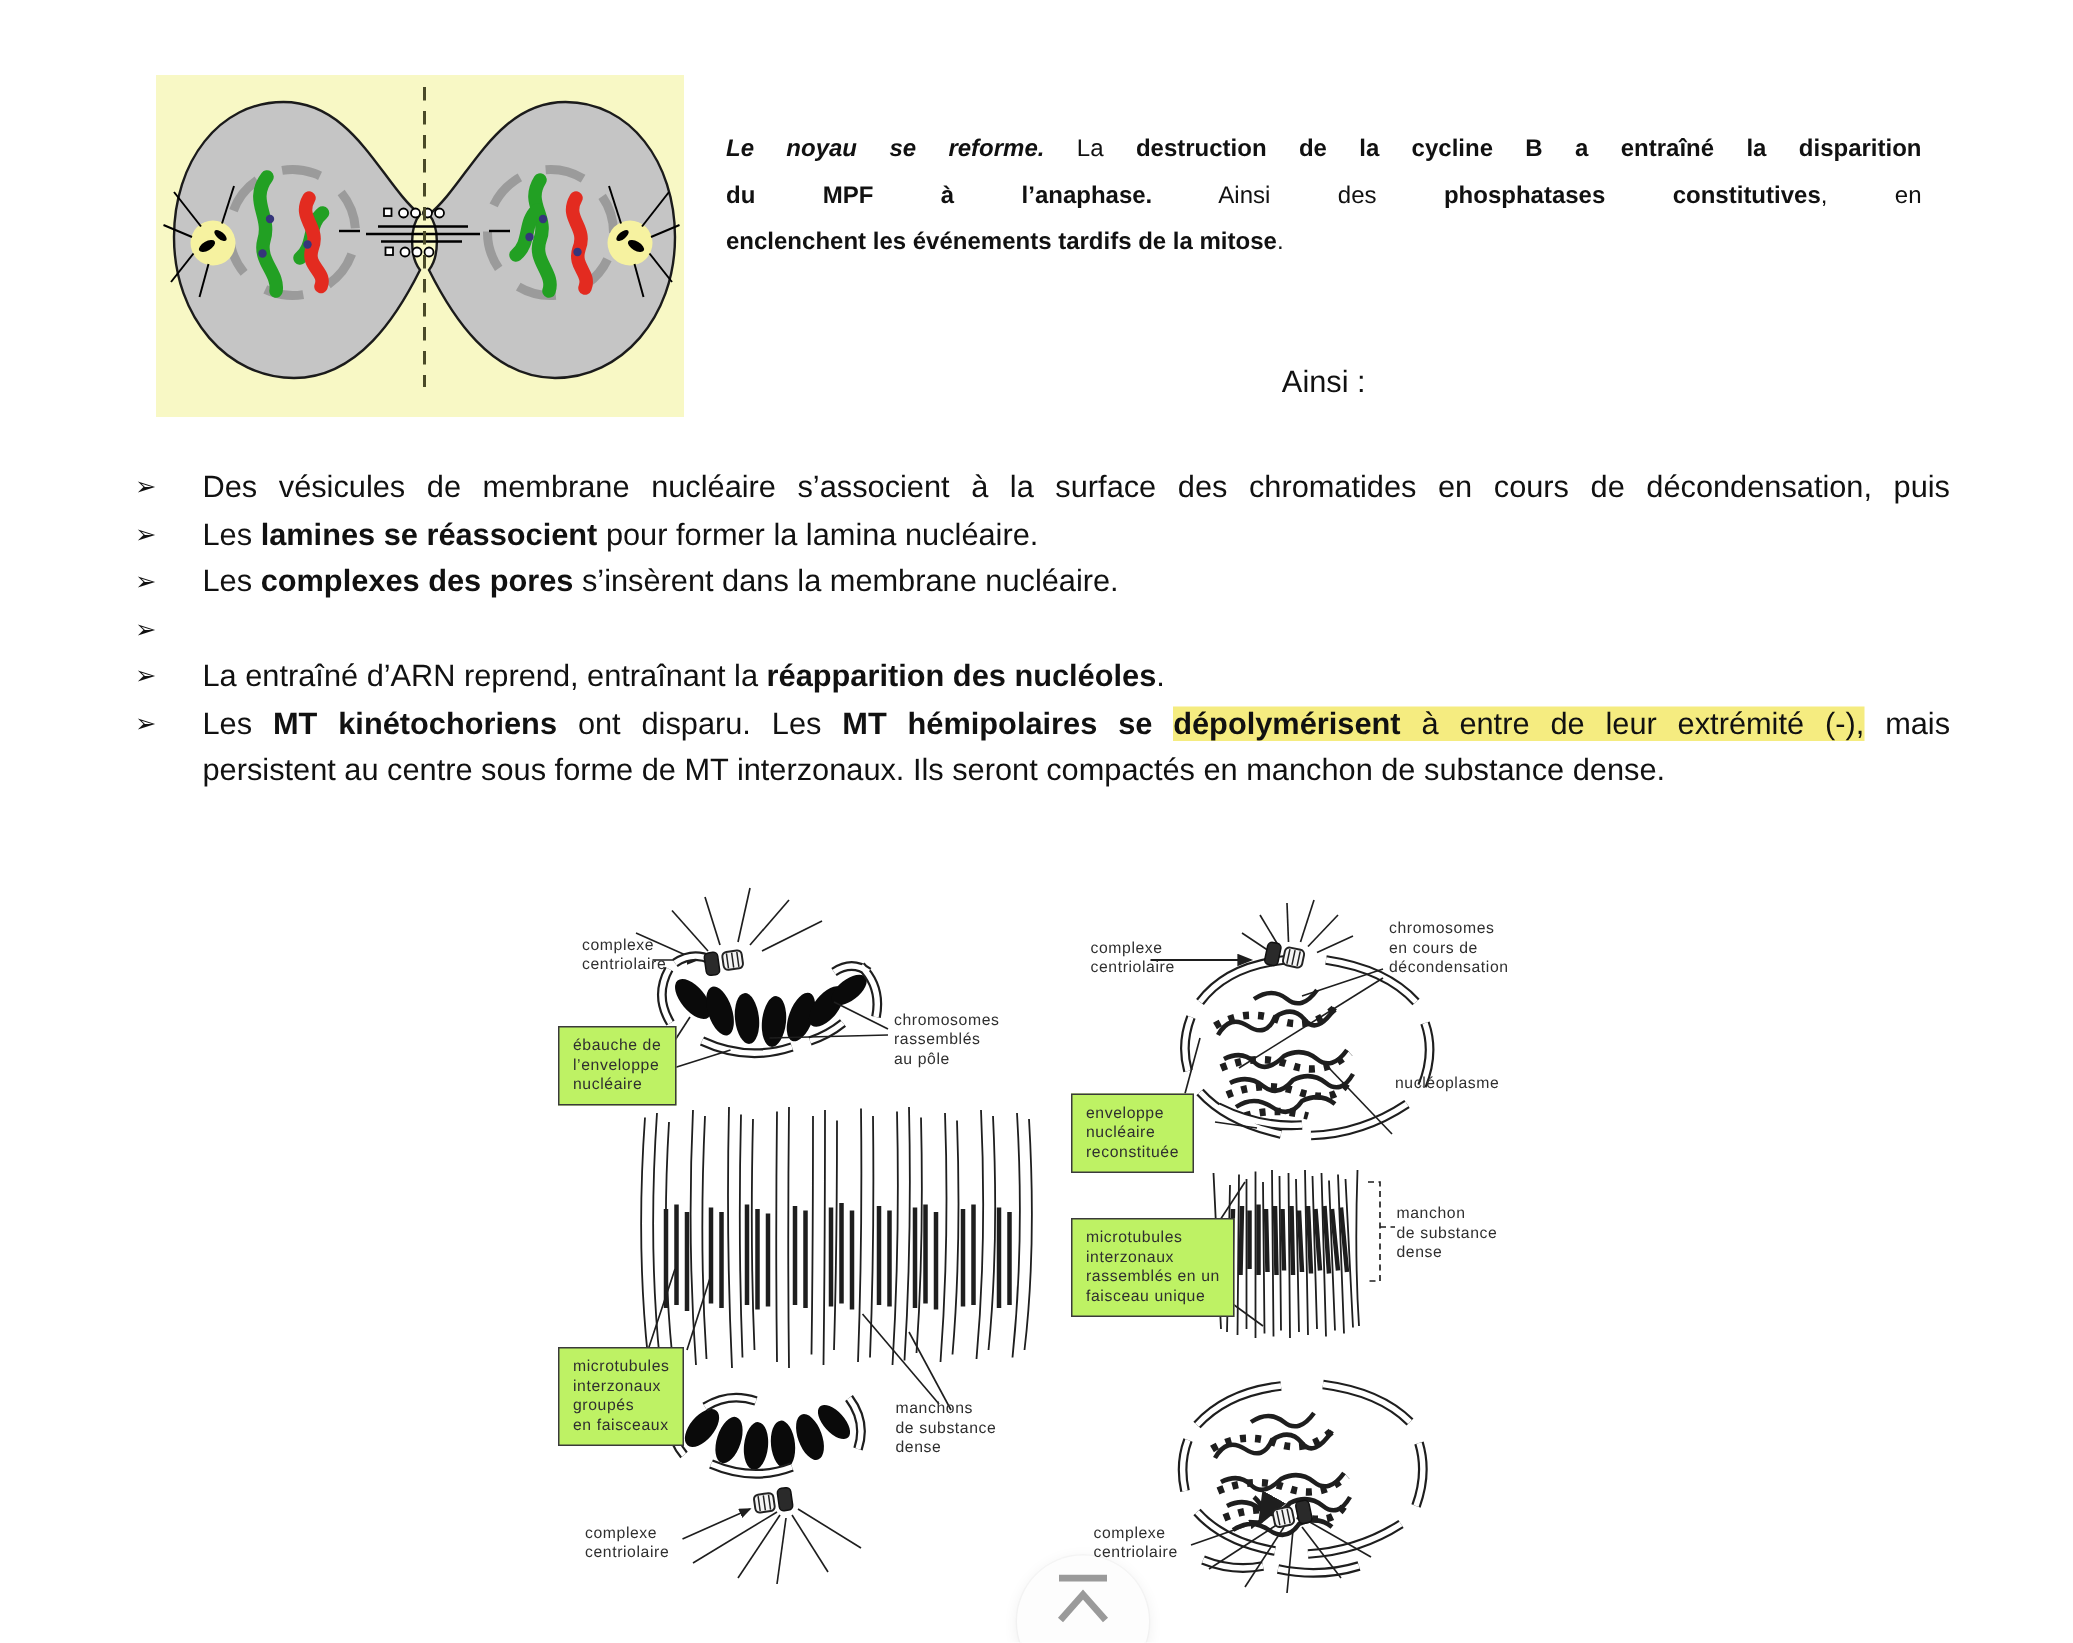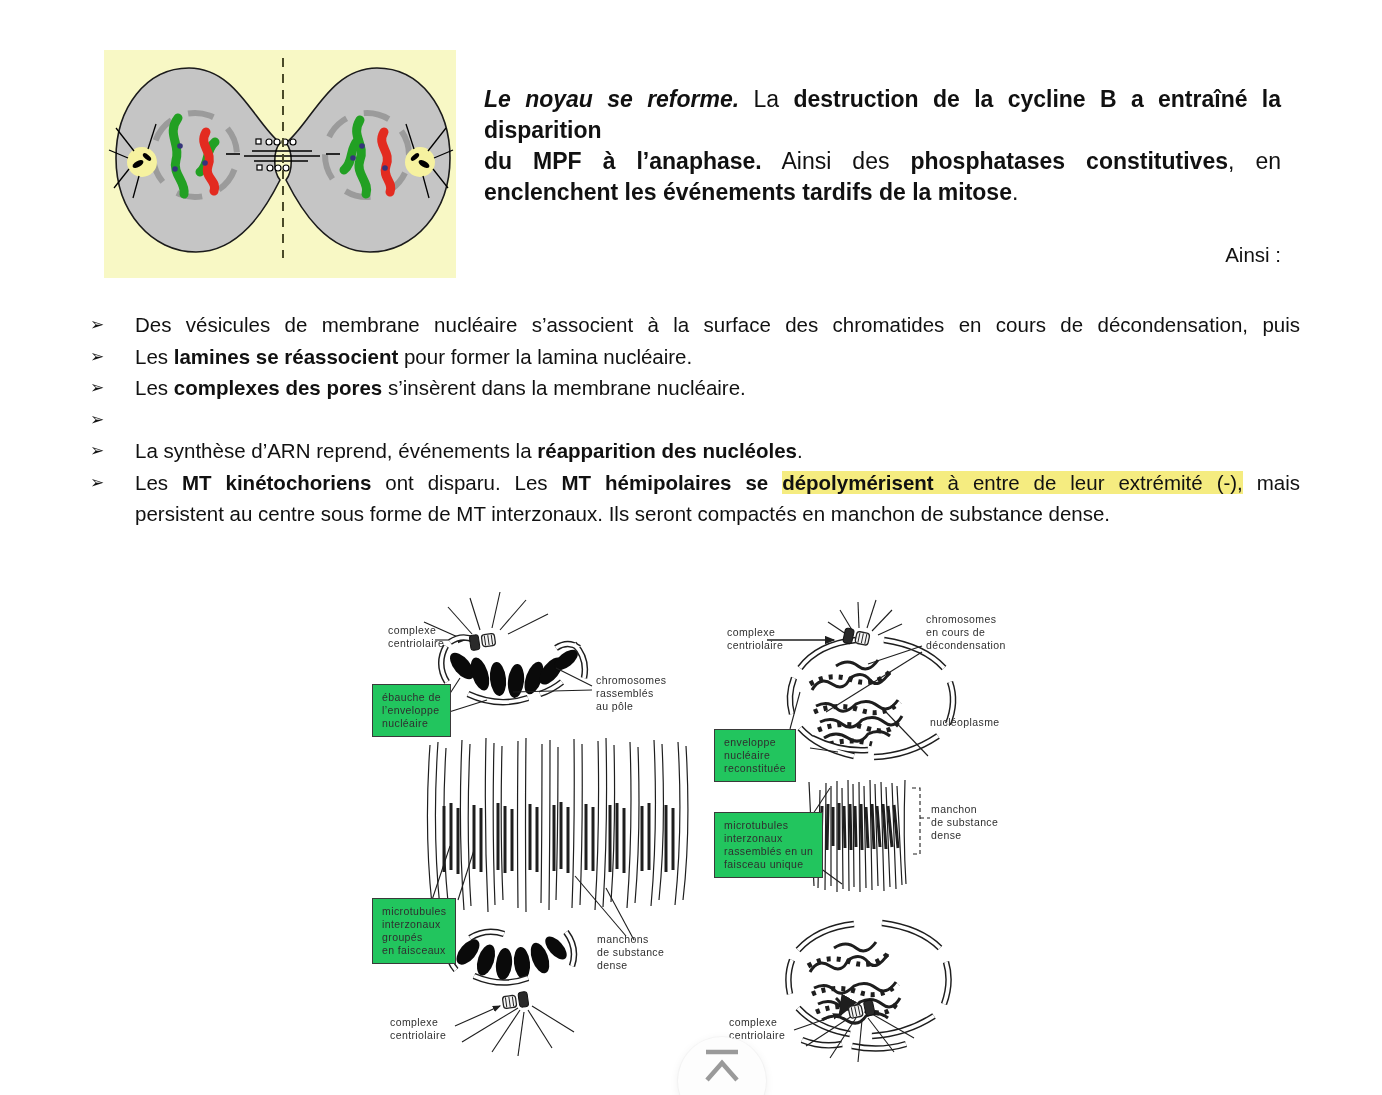--- a/index.html
+++ b/index.html
@@ -17,38 +17,38 @@
   .i{font-style:italic;}
   .hl{background:var(--highlight);}
   .jline{display:block;}
   .jline.just{text-align:justify;text-align-last:justify;}
 
   .figure-wrap{position:absolute;left:104px;top:50px;width:352px;height:228px;}
   .figure-wrap svg{display:block;}
 
   .intro{
     position:absolute;left:484px;top:84px;width:797px;
-    font-size:23px;line-height:31px;
+    font-size:16px;line-height:31px;
   }
   .ainsi{
     position:absolute;left:484px;top:243px;width:797px;
-    font-size:20.5px;text-align:right;
+    font-size:20.5px;text-align:center;
   }
   .bullets{position:absolute;left:88px;top:309px;width:1212px;}
   .bullet-row{display:flex;align-items:flex-start;font-size:20.5px;line-height:31.5px;}
   .bullet-marker{flex:0 0 47px;font-size:17px;line-height:31.5px;padding-left:2px;}
   .bullet-text{flex:1 1 auto;min-width:0;}
 
   .diagram-svg{position:absolute;left:0;top:0;pointer-events:none;}
 
   .dlabel{
     position:absolute;font-size:10.5px;line-height:13px;color:var(--label-ink);
     letter-spacing:0.4px;white-space:nowrap;
   }
-  .dlabel.boxed{border:1px solid #3a3a3a;background:#22c55e;padding:6px 9px;}
+  .dlabel.boxed{border:1px solid #3a3a3a;background:#bef264;padding:6px 9px;}
 
   .scroll-top-btn{
     position:absolute;left:678px;top:1037px;width:88px;height:88px;border-radius:50%;
     background:#fdfdfd;border:none;cursor:pointer;
     box-shadow:0 0 0 1px rgba(0,0,0,0.025), 0 2px 10px rgba(0,0,0,0.07);
     display:flex;justify-content:center;align-items:flex-start;padding-top:11px;
   }
 </style>
 </head>
 <body>
@@ -163,21 +163,21 @@
       </div>
   </div>
   <div class="bullet-row">
     <span class="bullet-marker">➢</span>
     <div class="bullet-text">
       </div>
   </div>
   <div class="bullet-row">
     <span class="bullet-marker">➢</span>
     <div class="bullet-text">
-        <span class="jline"><span>La synthèse d’ARN reprend, événements la </span><span class="b">réapparition des nucléoles</span><span>.</span></span>
+        <span class="jline"><span>La entraîné d’ARN reprend, entraînant la </span><span class="b">réapparition des nucléoles</span><span>.</span></span>
       </div>
   </div>
   <div class="bullet-row">
     <span class="bullet-marker">➢</span>
     <div class="bullet-text">
         <span class="jline just"><span>Les </span><span class="b">MT kinétochoriens</span><span> ont disparu. Les </span><span class="b">MT hémipolaires se </span><span class="b hl">dépolymérisent</span><span class="hl"> à entre de leur extrémité (-),</span><span> mais</span></span>
         <span class="jline"><span>persistent au centre sous forme de MT interzonaux. Ils seront compactés en manchon de substance dense.</span></span>
       </div>
   </div>
 </div>

